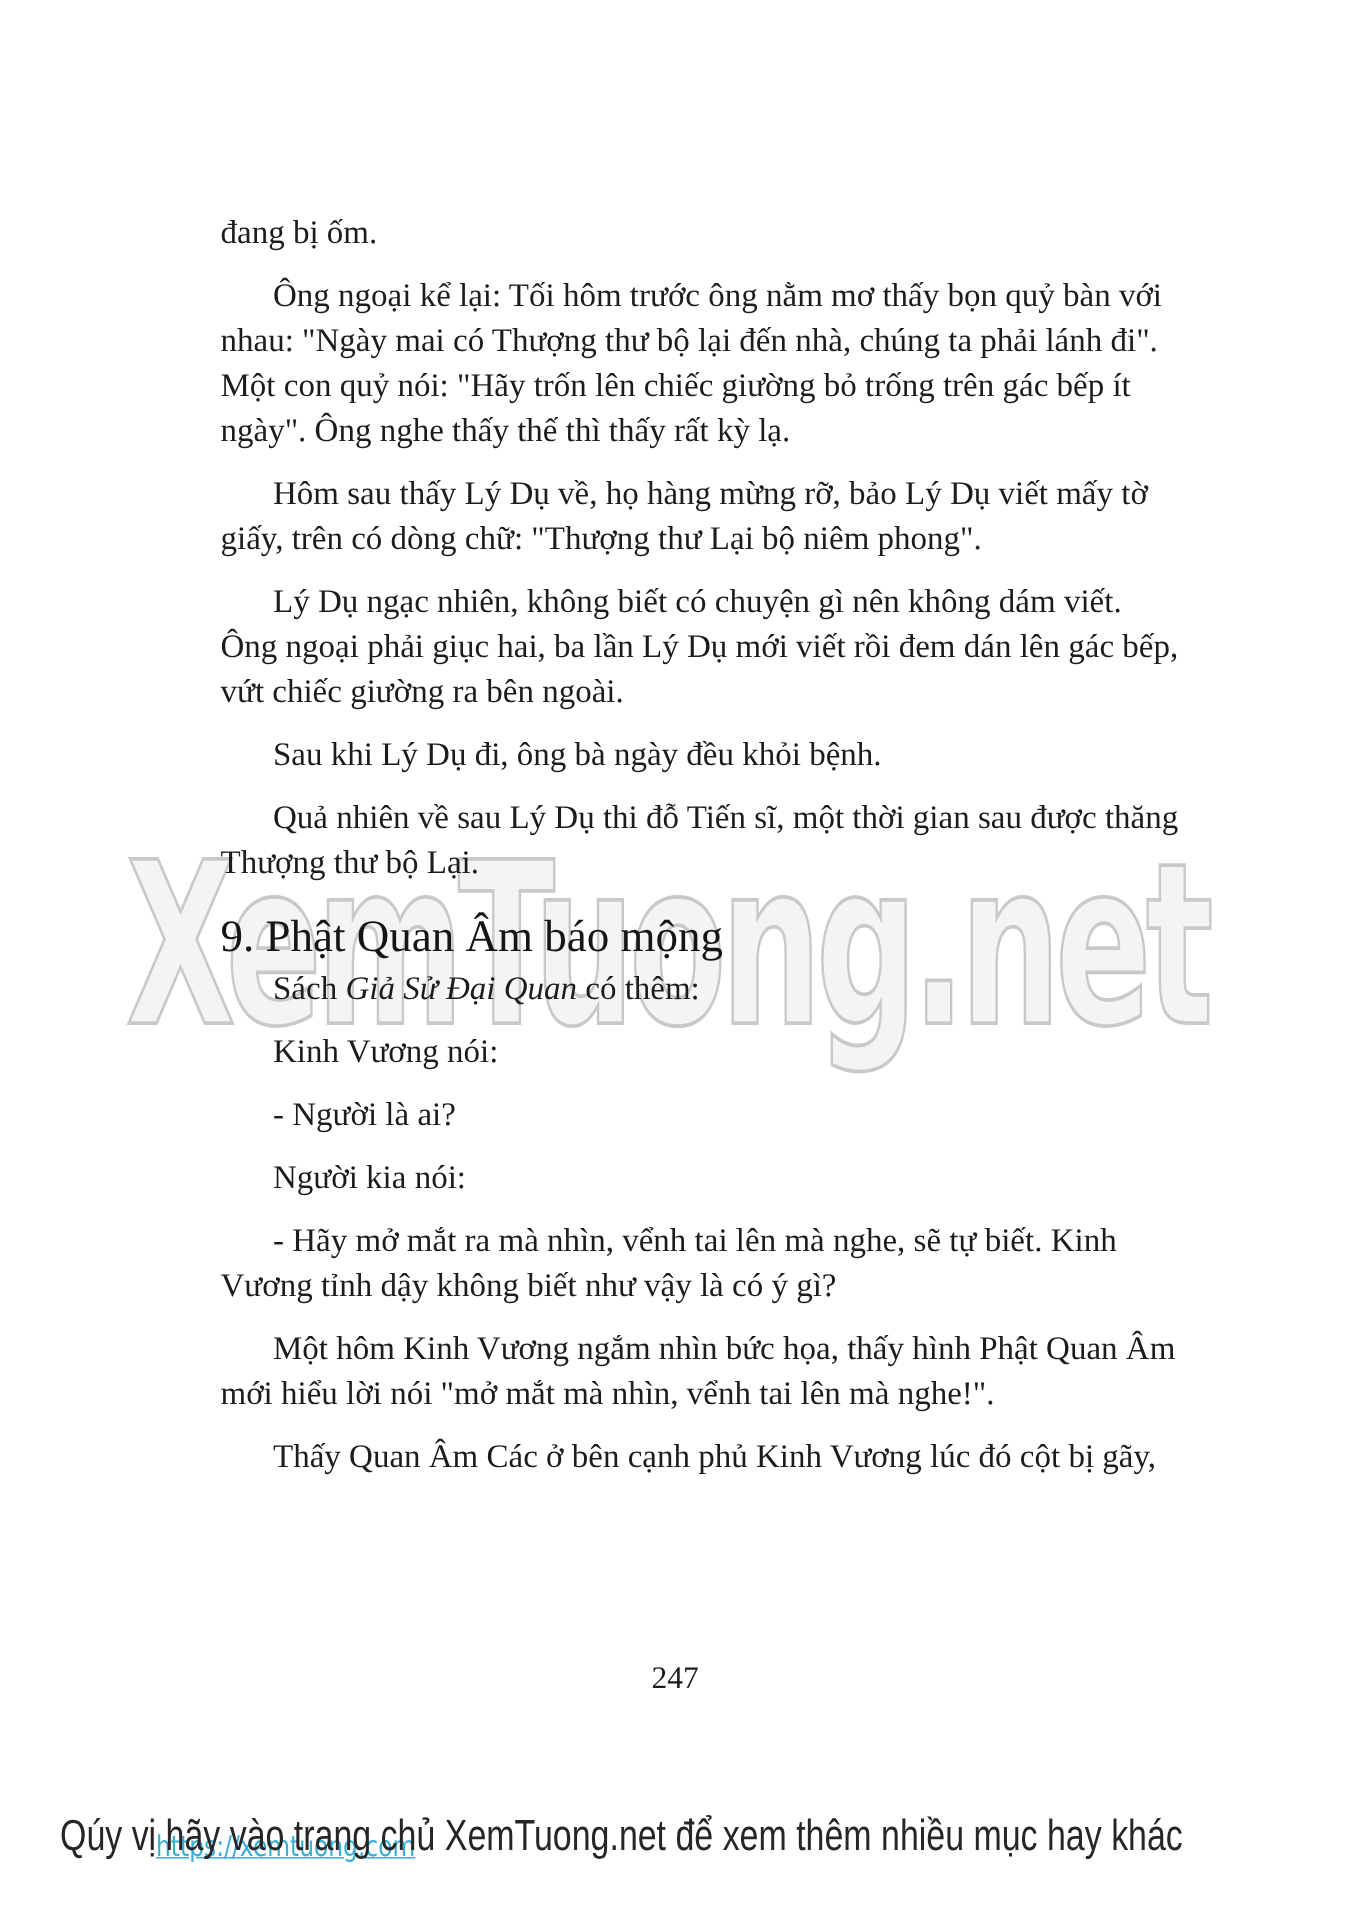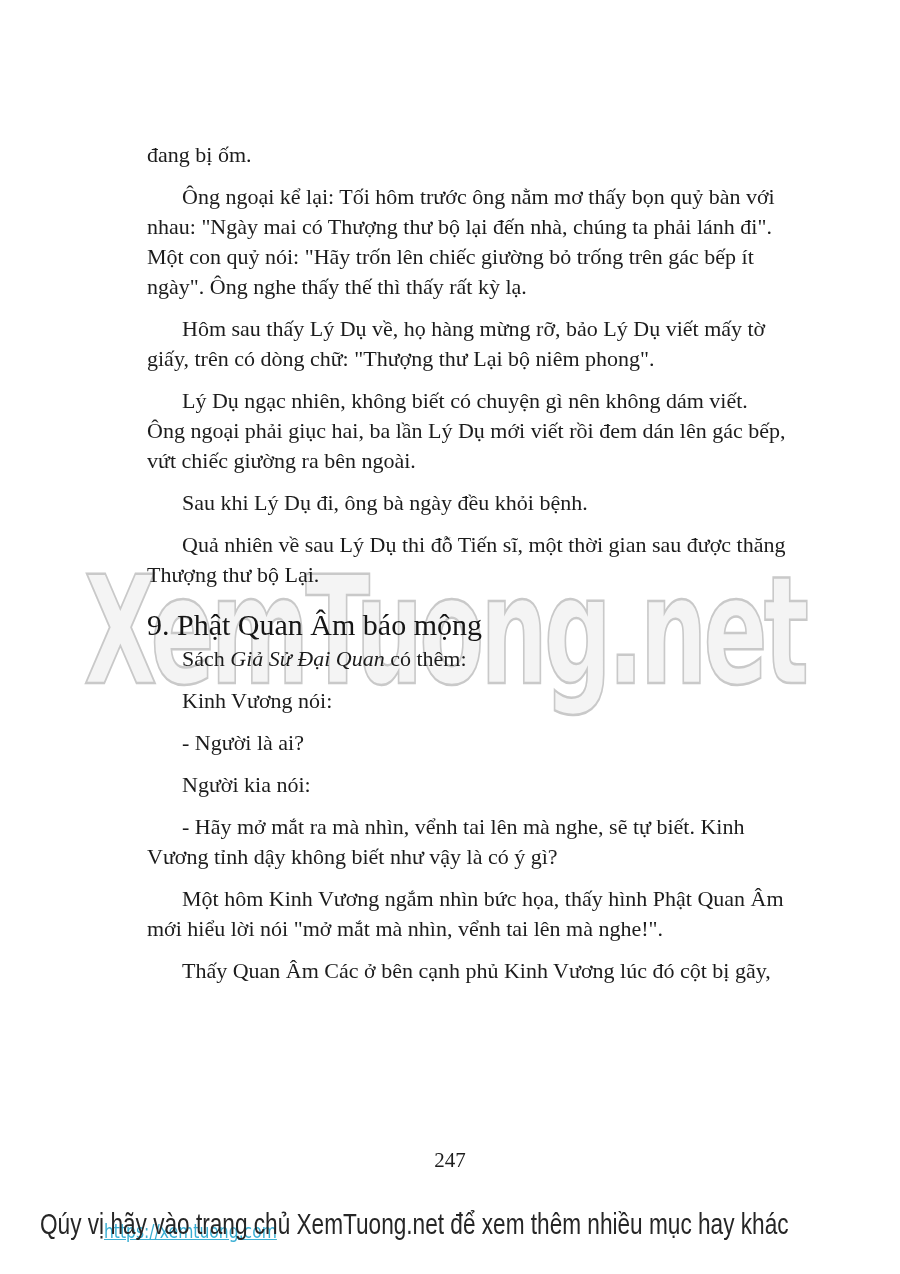--- a/index.html
+++ b/index.html
@@ -50,21 +50,21 @@
     line-height: 38px;
     font-weight: 400;
     margin: 16px 0 0 4px;
     color: #151515;
   }
   .section-source { margin: 0 0 12px 0; text-indent: 35px; }
   .section-source .book-title { font-style: italic; font-family: Liberation Serif, serif; }
 
   .page-number {
     position: absolute;
-    left: 0; top: 1148px;
+    left: 0; top: 1106px;
     width: 900px;
     text-align: center;
     z-index: 2;
     font-size: 21px;
     color: #1c1c1c;
   }
 
   
   .footer-note {
     position: absolute;

